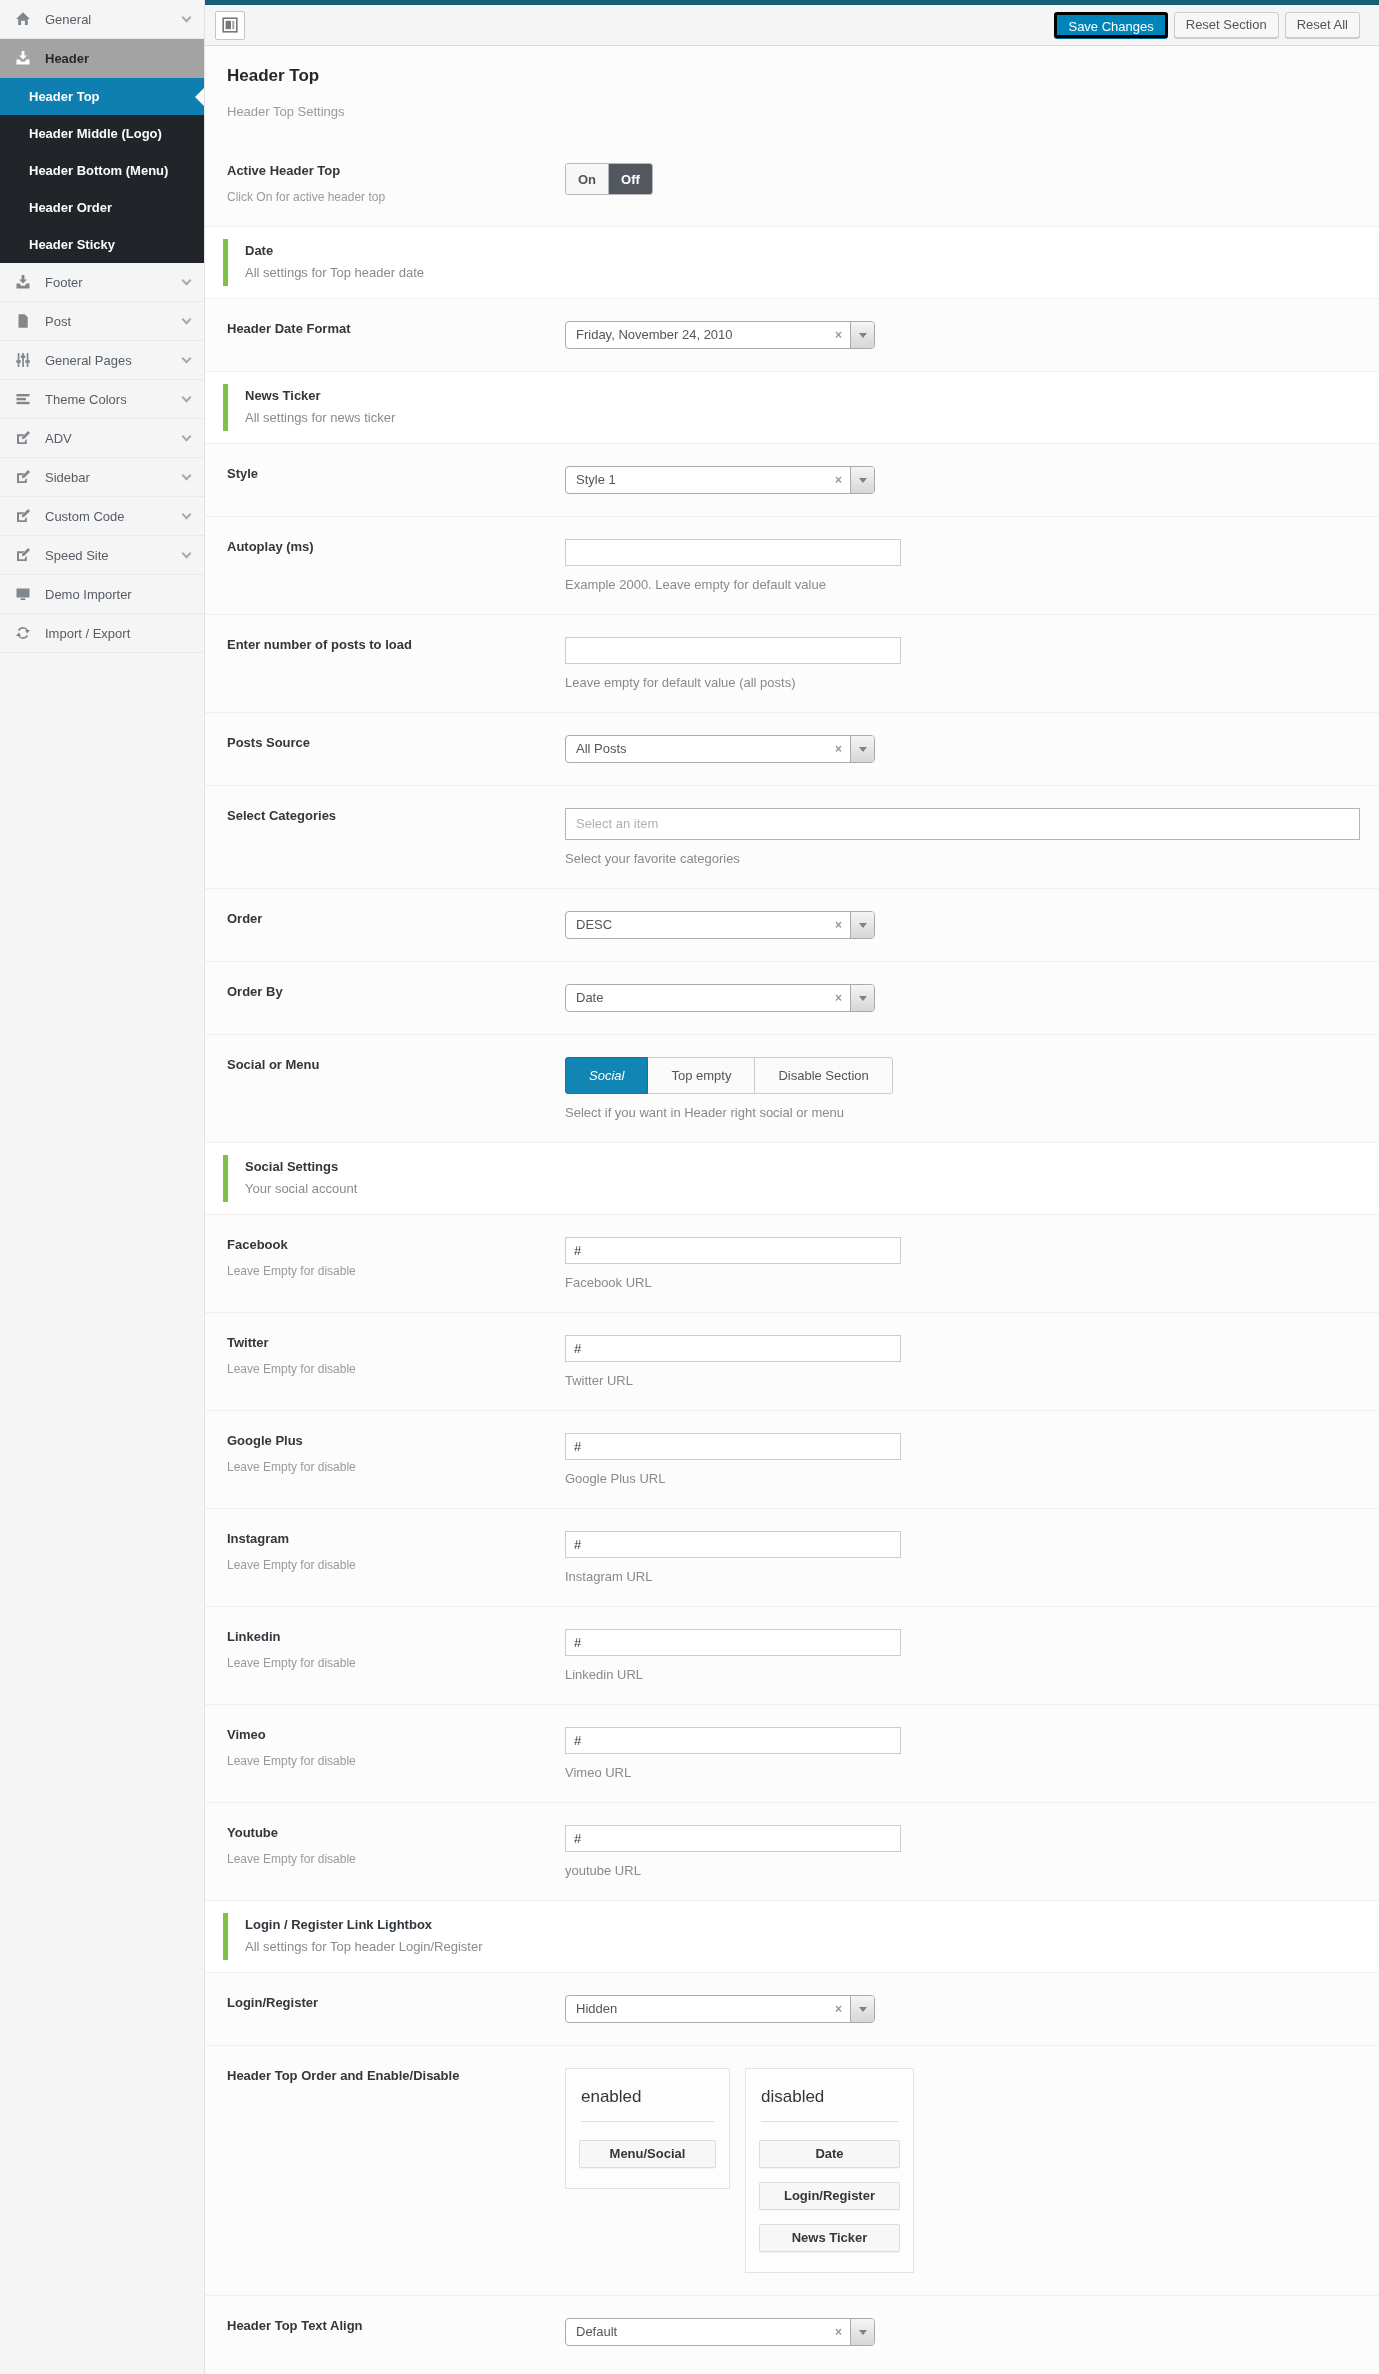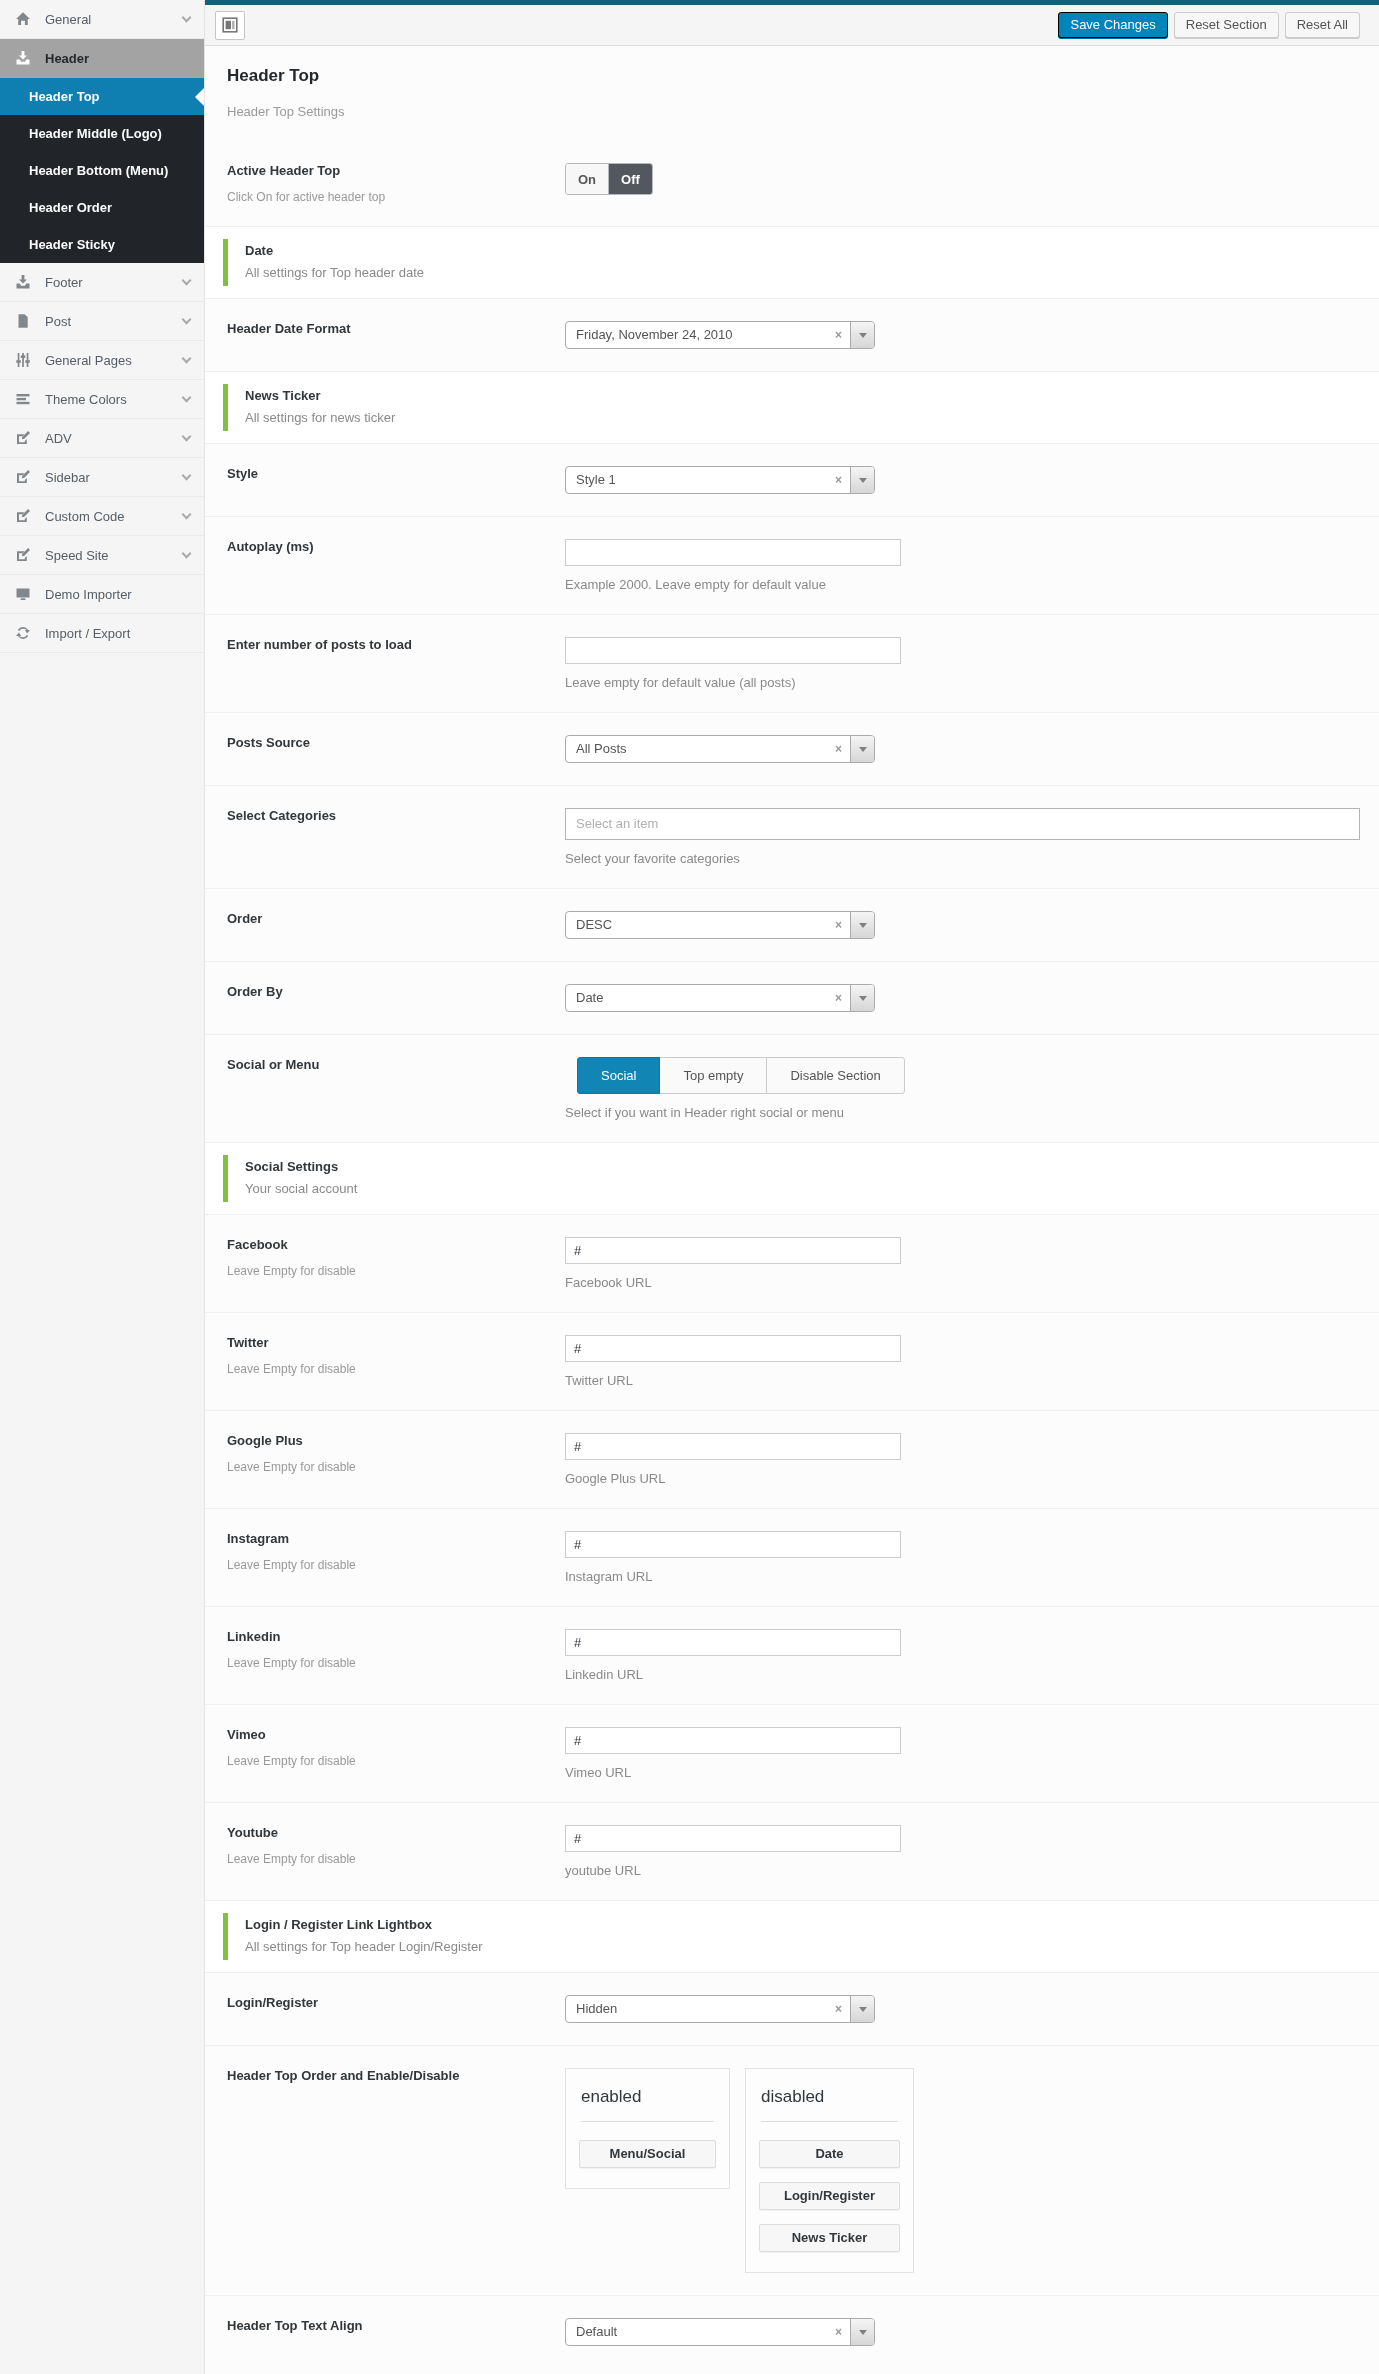--- a/index.html
+++ b/index.html
@@ -30,21 +30,21 @@
 
   
   .main { flex:1; display:flex; flex-direction:column; background:#fcfcfc; }
   .topline { height:5px; background:#175e78; }
   .toolbar { height:41px; background:#f5f5f5; border-bottom:1px solid #dcdcdc;
              display:flex; align-items:center; padding:0 19px 0 10px; }
   .expand-btn { width:30px; height:29px; background:#fff; border:1px solid #c5c5c5; border-radius:2px;
                 display:flex; align-items:center; justify-content:center; }
   .toolbar-actions { margin-left:auto; display:flex; gap:6px; }
   .btn { height:26px; padding:0 11px; font-size:13px; border-radius:3px; line-height:24px; }
-  .btn-primary { background:#0085ba; border:1px solid #000000; color:#fff; box-shadow:0 1px 0 #006799; }
+  .btn-primary { background:#0085ba; border:3px solid #000000; color:#fff; box-shadow:0 1px 0 #006799; }
   .btn-secondary { background:#f7f7f7; border:1px solid #ccc; color:#555; box-shadow:0 1px 0 #ccc; }
 
   .content { flex:1; }
   .page-head { padding:20px 22px 22px; }
   .page-title { font-size:17px; font-weight:700; color:#23282d; margin-bottom:18px; }
   .page-sub { font-size:13px; color:#9a9a9a; }
 
   .field-row { display:flex; padding:22px 19px 22px 22px; border-top:1px solid #f0f0f0; }
   .row-label { flex:0 0 338px; width:338px; padding-right:24px; }
   .lbl { font-size:13px; font-weight:700; color:#32373c; line-height:1.3; }
@@ -73,21 +73,21 @@
   .wide-input::placeholder, .text-input::placeholder { color:#b0b0b0; }
 
   .toggle { display:inline-flex; border:1px solid #b4b9be; border-radius:3px; overflow:hidden; }
   .toggle button { height:30px; padding:0 12px; font-size:13px; font-weight:700; border:0; }
   .toggle .on { background:#f7f7f7; color:#555; border-right:1px solid #b4b9be; }
   .toggle .off { background:#53585e; color:#fff; }
 
   .btn-group { display:inline-flex; }
   .btn-group .opt { height:37px; padding:0 23px; font-size:13px; border:1px solid #ccc;
                     background:#fafafa; color:#555; margin-left:-1px; }
-  .btn-group .opt:first-child { border-radius:3px 0 0 3px; margin-left:12px; }
+  .btn-group .opt:first-child { border-radius:3px 0 0 3px; margin-left:0;font-style:italic; }
   .btn-group .opt:last-child { border-radius:0 3px 3px 0; }
   .btn-group .opt.active { background:#1186b4; border-color:#0e76a8; color:#fff; position:relative; }
 
   .sorter { display:flex; gap:15px; align-items:flex-start; }
   .sorter-box { border:1px solid #e3e3e3; background:#fdfdfd; padding:16px 13px 6px; }
   .sorter-box.col-enabled { width:165px; }
   .sorter-box.col-disabled { width:169px; }
   .sorter-title { font-size:17px; color:#32373c; margin:2px 2px 0; }
   .sorter-hr { border:0; border-top:1px solid #ddd; margin:14px 2px 18px; }
   .sort-item { height:28px; background:#f7f7f7; border:1px solid #ddd; border-radius:2px;

